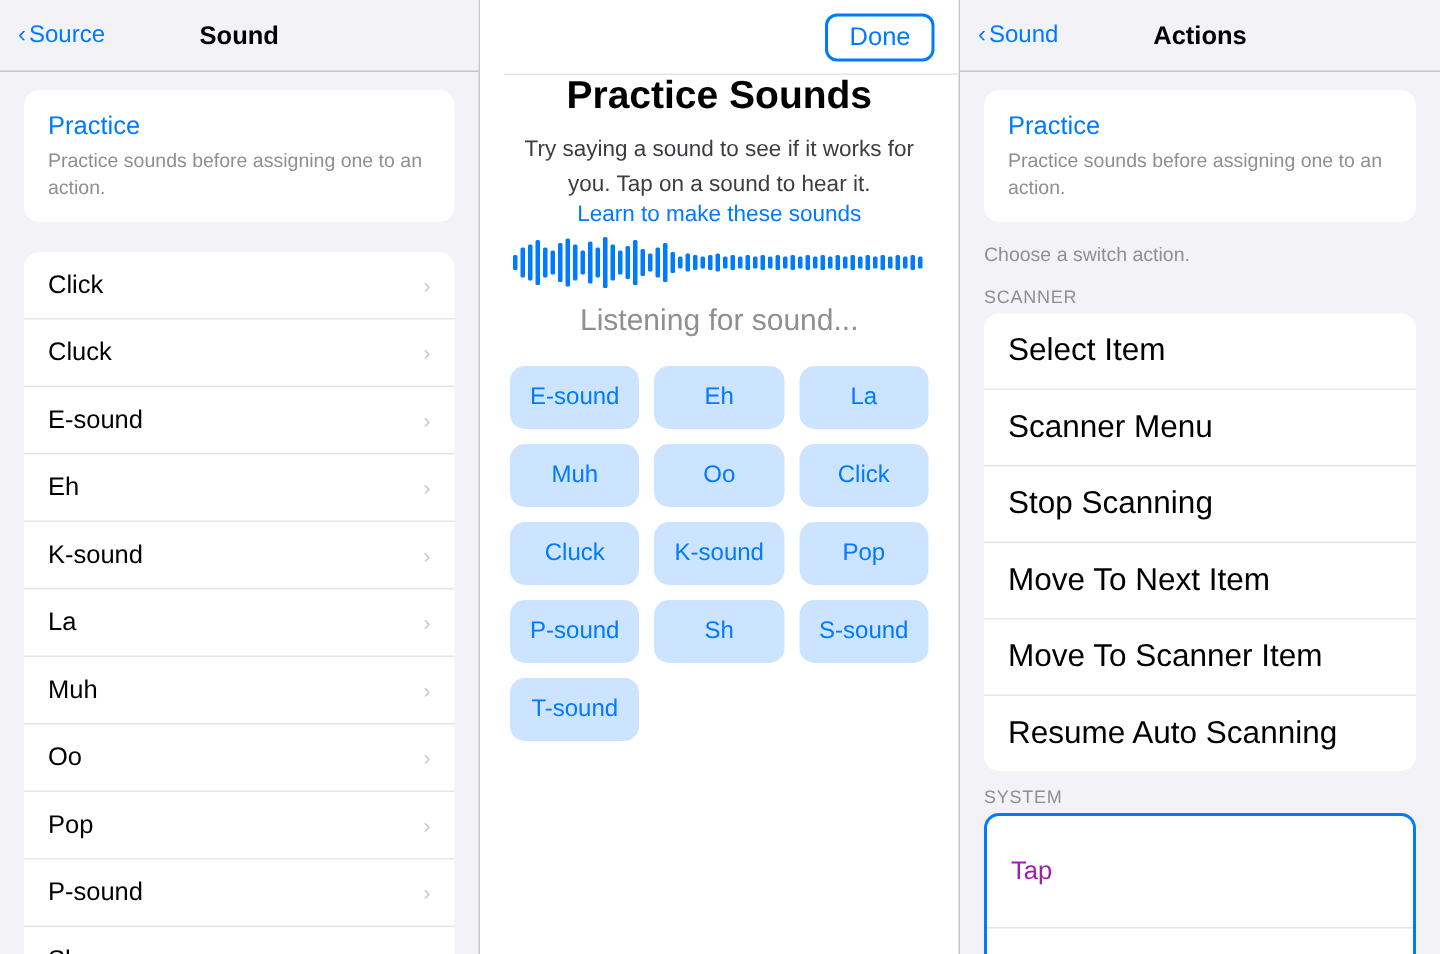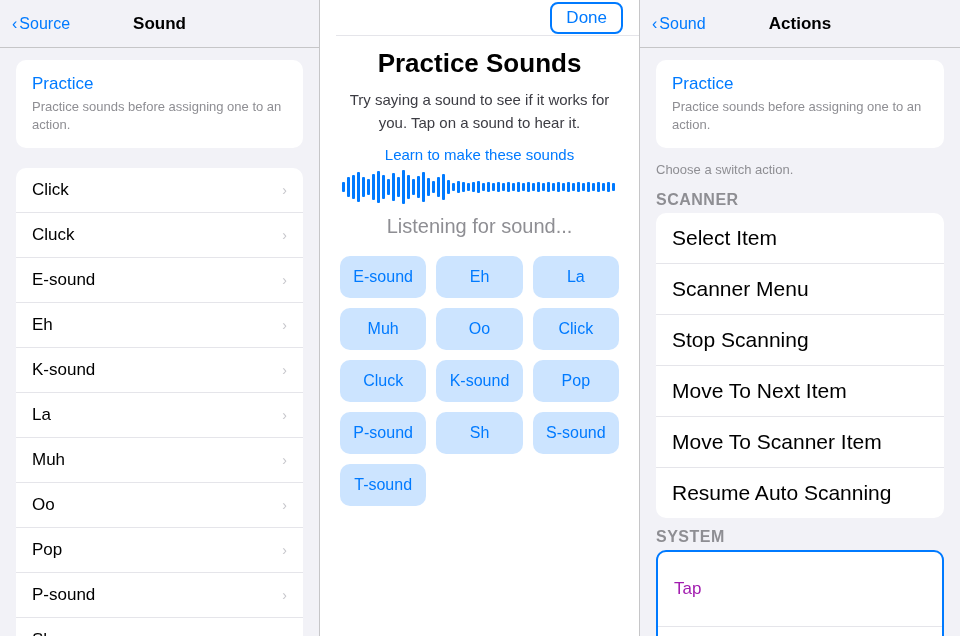--- a/index.html
+++ b/index.html
@@ -101,21 +101,21 @@
       border-right: 1px solid #c6c6c8;
       display: flex;
       flex-direction: column;
       position: relative;
     }
     .middle-top-bar {
       position: absolute;
       top: 0;
       left: 16px;
       right: 0;
-      height: 36px;
+      height: 50px;
       background: rgba(255,255,255,0.95);
       display: flex;
       align-items: center;
       justify-content: flex-end;
       padding: 0 16px;
       border-bottom: 1px solid #e5e5ea;
       z-index: 10;
     }
     .done-btn {
       border: 2px solid #007aff;
@@ -139,21 +139,20 @@
       font-weight: 700;
       text-align: center;
       margin-bottom: 10px;
       color: #000;
     }
     .practice-sounds-desc {
       font-size: 15px;
       color: #3c3c43;
       text-align: center;
       line-height: 1.5;
-      margin-bottom: 12px;
     }
     .learn-link {
       color: #007aff;
       font-size: 15px;
       margin-bottom: 4px;
       cursor: pointer;
     }
     .waveform {
       width: 280px;
       height: 40px;
@@ -213,22 +212,22 @@
       font-size: 13px;
       line-height: 1.4;
     }
     .choose-label {
       color: #8e8e93;
       font-size: 13px;
       padding: 10px 16px 4px;
     }
     .section-label {
       color: #8e8e93;
-      font-size: 16px;
-      font-weight: 700;
+      font-size: 12px;
+      font-weight: 400;
       padding: 10px 16px 4px;
       text-transform: uppercase;
       letter-spacing: 0.5px;
     }
     .right-list-section {
       background: #fff;
       border-radius: 10px;
       margin: 0 16px 0;
       overflow: hidden;
     }

